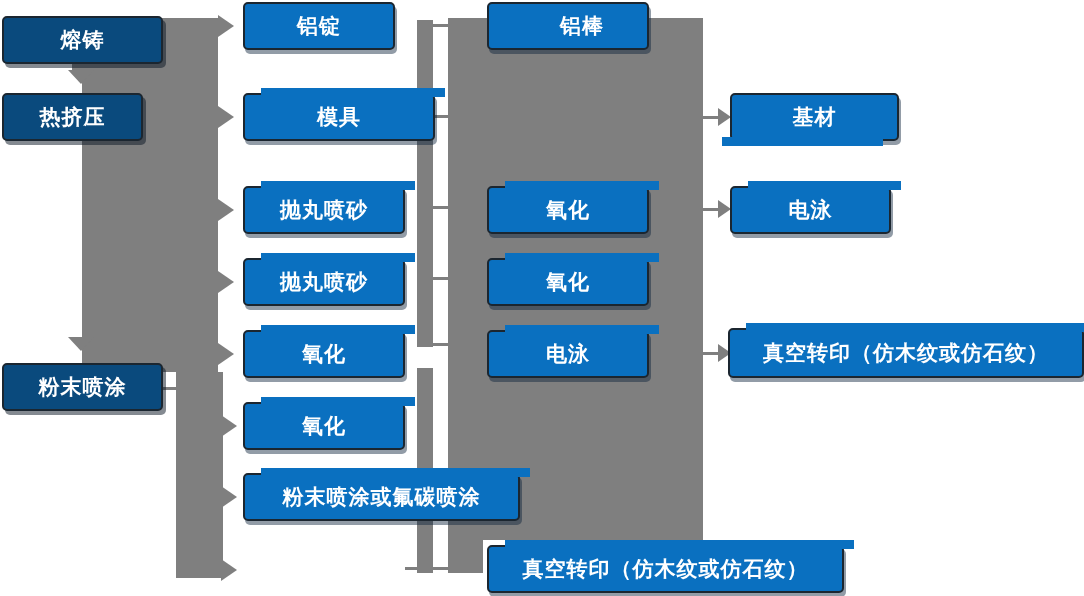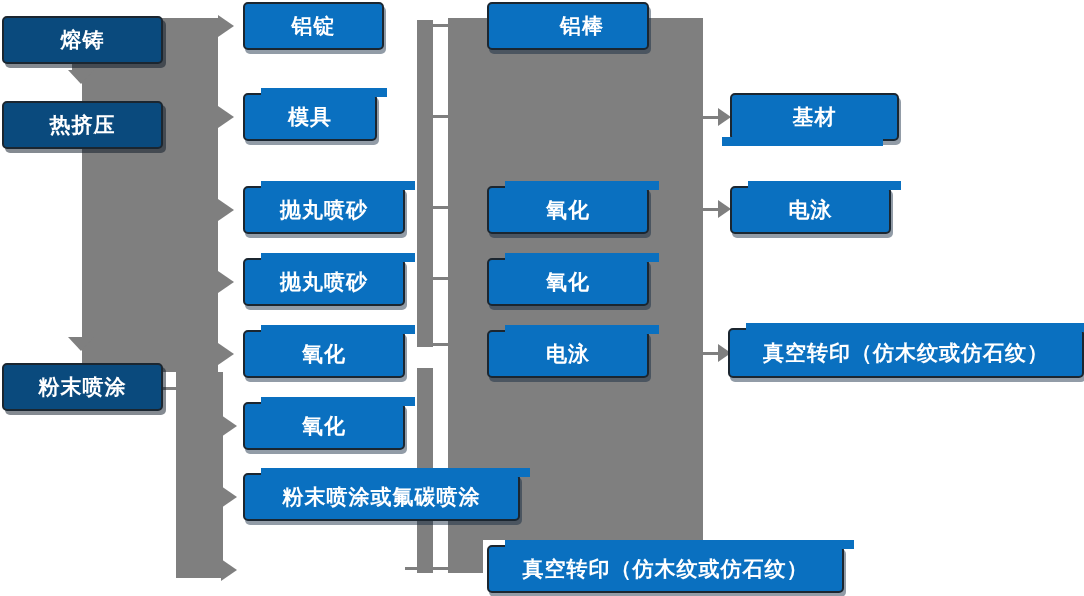--- a/index.html
+++ b/index.html
@@ -79,31 +79,31 @@
   <div class="hline" style="left:703px;top:116px;width:17px;"></div>
   <div class="arr-r small" style="left:718px;top:108px;"></div>
   <div class="hline" style="left:703px;top:208px;width:17px;"></div>
   <div class="arr-r small" style="left:718px;top:200px;"></div>
   <div class="hline" style="left:703px;top:352px;width:17px;"></div>
   <div class="arr-r small" style="left:718px;top:344px;"></div>
 
   <div class="node dark" style="left:2px;top:16px;width:161px;">
     <span>熔铸</span>
   </div>
-  <div class="node dark" style="left:2px;top:93px;width:161px;margin-top:8px;">
+  <div class="node dark" style="left:2px;top:93px;width:141px;">
     <span>热挤压</span>
   </div>
   <div class="node dark" style="left:2px;top:363px;width:161px;">
     <span>粉末喷涂</span>
   </div>
 
-  <div class="node" style="left:243px;top:2px;width:141px;">
+  <div class="node" style="left:243px;top:2px;width:152px;">
     <span>铝锭</span>
   </div>
-  <div class="node sliver" style="left:243px;top:93px;width:134px;align-items:center;">
+  <div class="node sliver" style="left:243px;top:93px;width:192px;align-items:center;">
     <span>模具</span>
   </div>
   <div class="node sliver" style="left:243px;top:186px;width:162px;">
     <span>抛丸喷砂</span>
   </div>
   <div class="node sliver" style="left:243px;top:258px;width:162px;">
     <span>抛丸喷砂</span>
   </div>
   <div class="node sliver" style="left:243px;top:330px;width:162px;">
     <span>氧化</span>

